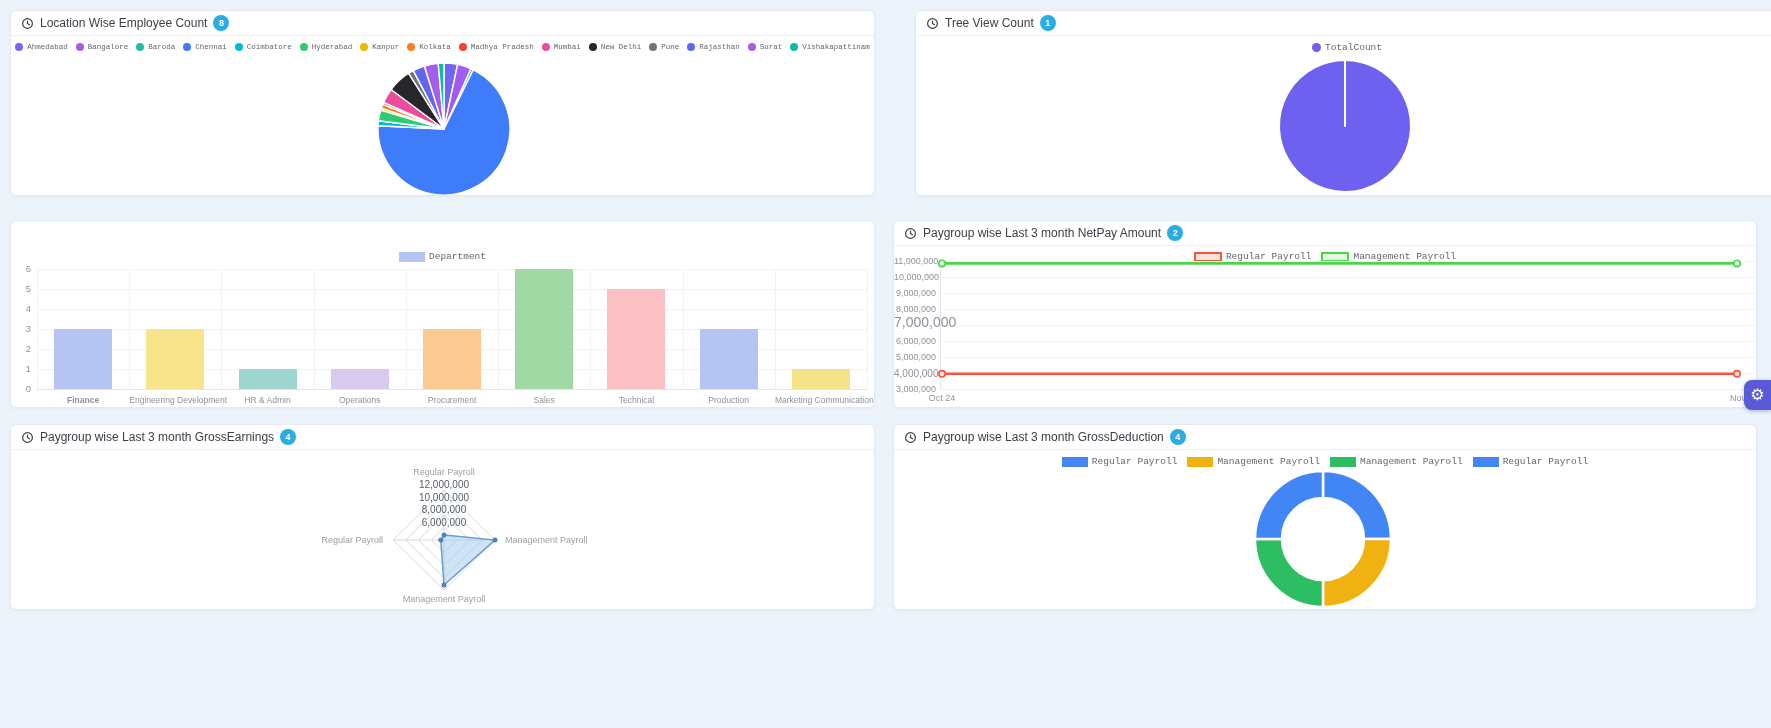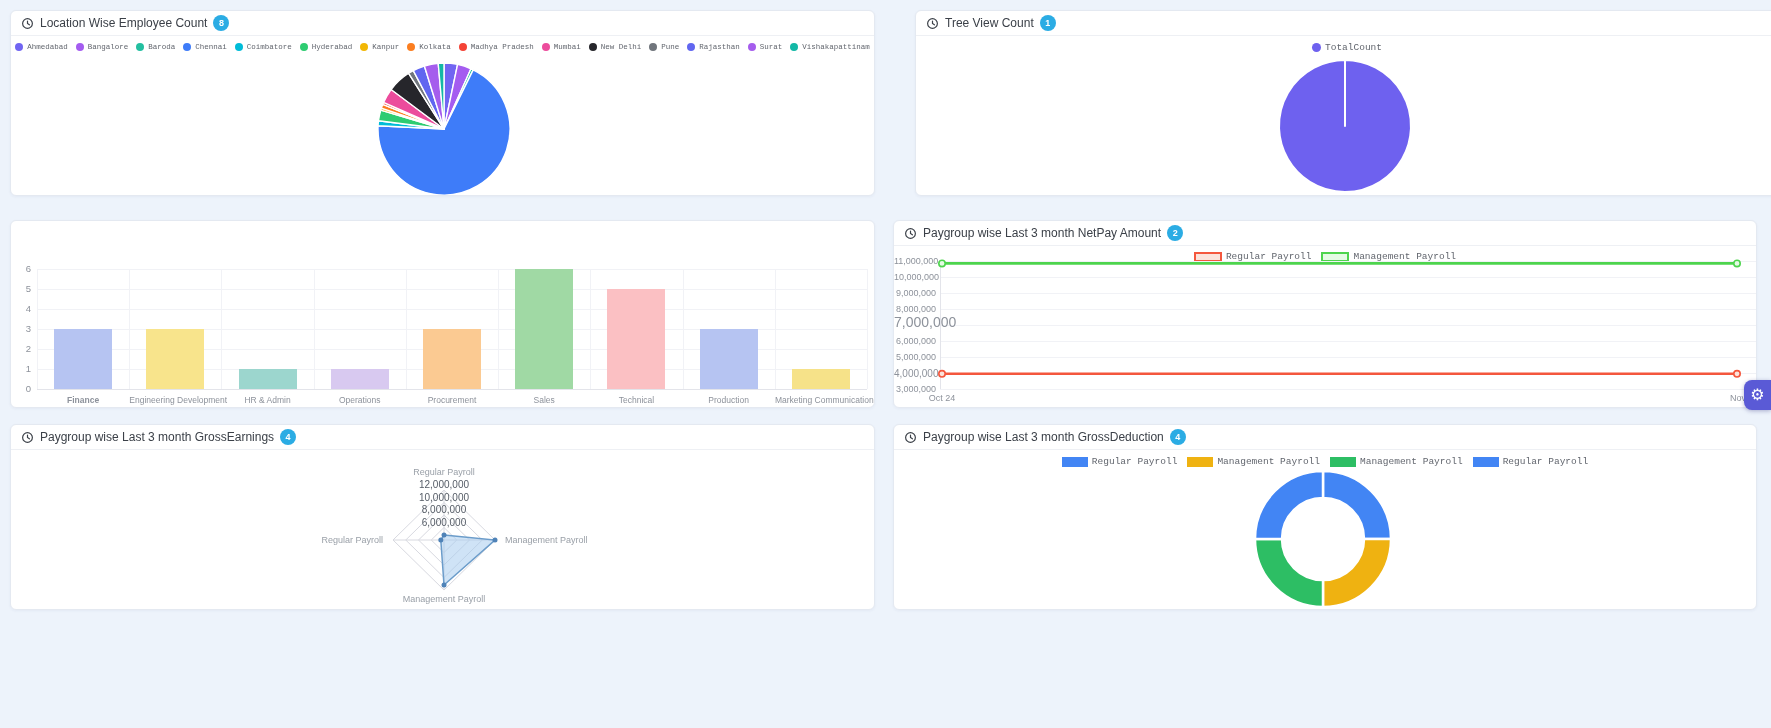--- a/index.html
+++ b/index.html
@@ -166,20 +166,26 @@
         <div class="sw-dot" style="background: rgb(110, 97, 239);"></div>
         <div class="lg-label">TotalCount</div>
       </div>
     </div>
   <svg class="chart-svg" id="pie-tree" style="left:361px;top:47px;" width="136" height="136">
       <path d="M 68 68 L 68.00 2.00 A 66 66 0 1 1 67.99 2.00 Z" fill="#6e61ef" stroke="#ffffff" stroke-width="2" stroke-linejoin="round"></path>
     </svg>
 </div>
 
 <div class="card" id="card-department">
+  <div class="legend" id="legend-department" style="top:30px;">
+      <div class="lg-item">
+        <div class="sw-rect" style="background: rgb(182, 196, 242);"></div>
+        <div class="lg-label">Department</div>
+      </div>
+    </div>
   <div id="bar-plot"></div>
 <div class="gl-h" style="left: 26px; width: 830px; top: 48px;"></div>
     <div class="ytick" style="left: 2px; width: 18px; top: 42px;">6</div>
     <div class="gl-h" style="left: 26px; width: 830px; top: 68px;"></div>
     <div class="ytick" style="left: 2px; width: 18px; top: 62px;">5</div>
     <div class="gl-h" style="left: 26px; width: 830px; top: 88px;"></div>
     <div class="ytick" style="left: 2px; width: 18px; top: 82px;">4</div>
     <div class="gl-h" style="left: 26px; width: 830px; top: 108px;"></div>
     <div class="ytick" style="left: 2px; width: 18px; top: 102px;">3</div>
     <div class="gl-h" style="left: 26px; width: 830px; top: 128px;"></div>

